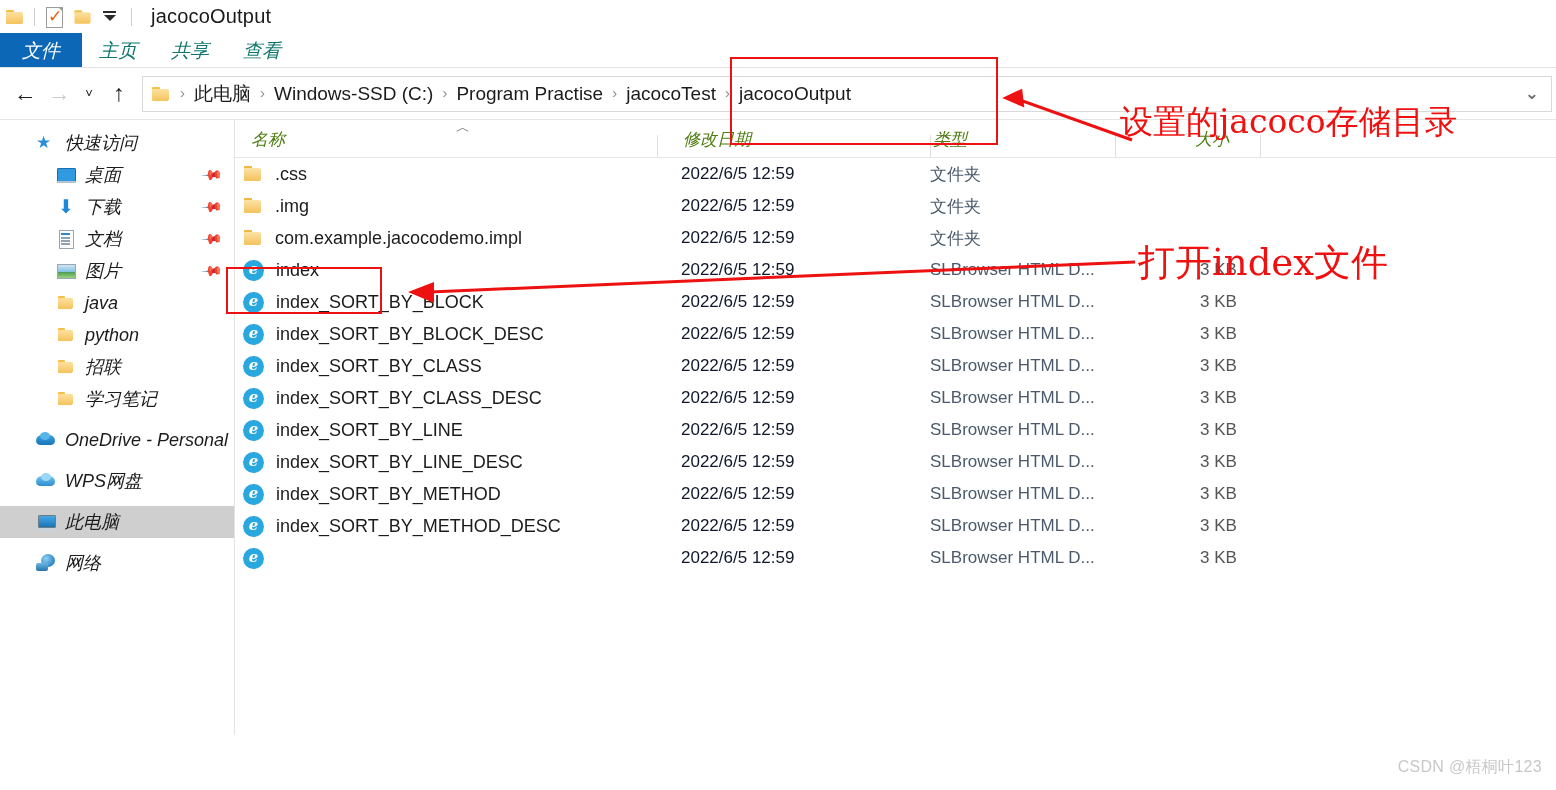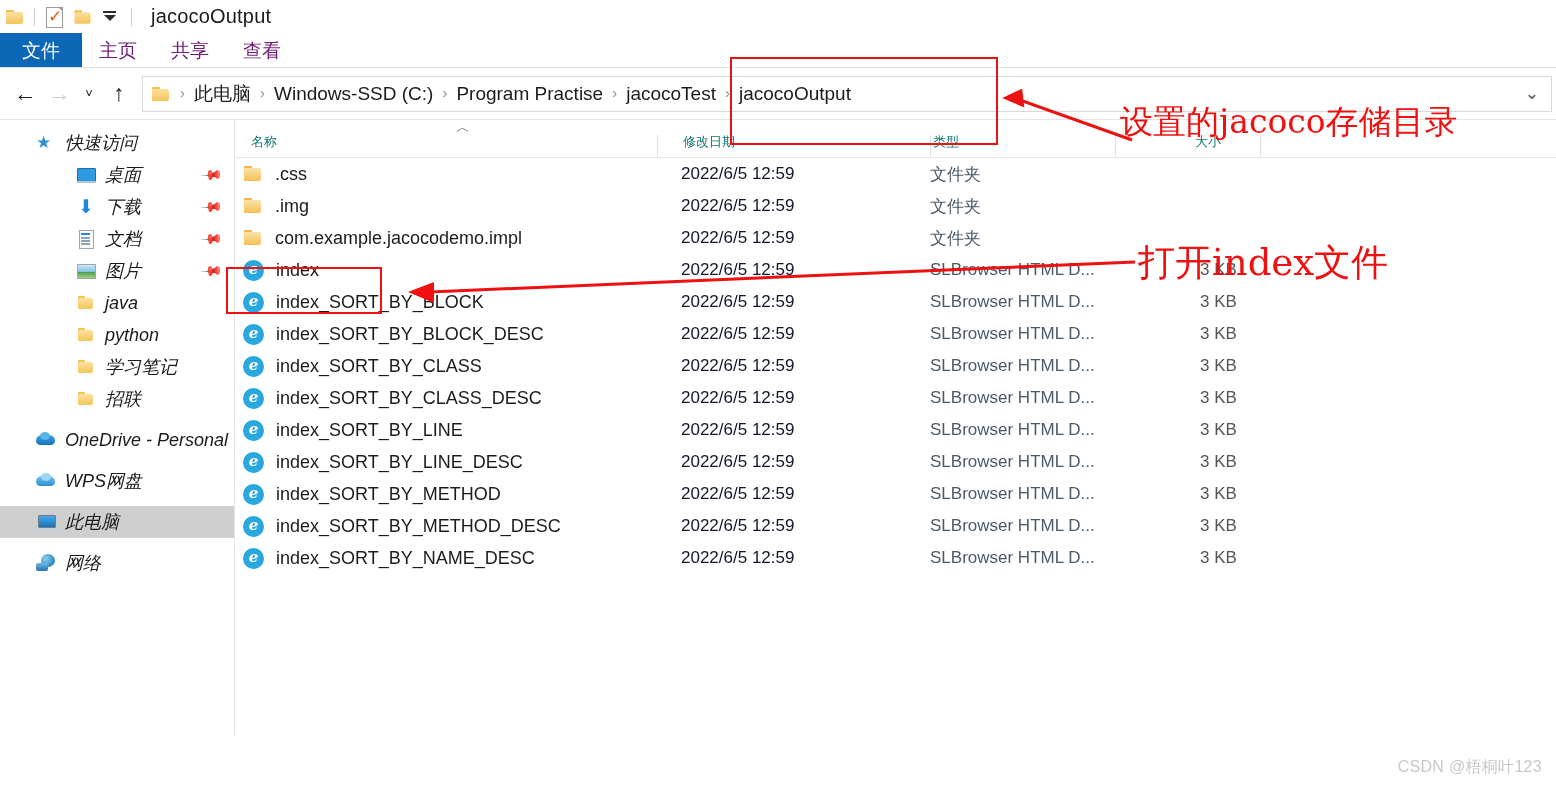--- a/index.html
+++ b/index.html
@@ -96,34 +96,35 @@
     letter-spacing: .2px;
   }
 
   
   .ribbon {
     height: 35px;
     display: flex;
     align-items: stretch;
     background: #ffffff;
     position: relative;
+    font-style: italic;
   }
   .ribbon::after {
     content: "";
     position: absolute;
     left: 0; right: 0; bottom: 0;
     height: 1px;
     background: #e2e2e2;
   }
   .tab {
     display: flex;
     align-items: center;
     justify-content: center;
     font-size: 19px;
-    color: #701a75;
+    color: #0f766e;
     padding: 0 16px;
     min-width: 40px;
   }
   .tab.file {
     background: #0c68b7;
     color: #ffffff;
     width: 82px;
     padding: 0;
   }
 
@@ -197,21 +198,21 @@
   .nav-item {
     height: 32px;
     display: flex;
     align-items: center;
     padding-left: 36px;
     font-size: 18px;
     color: #1b1b1b;
     position: relative;
     box-sizing: border-box;
   }
-  .nav-item.indent { padding-left: 76px; }
+  .nav-item.indent { padding-left: 56px; }
   .nav-item.selected { background: #cfcfcf; }
   .nav-item .label { margin-left: 9px; white-space: nowrap; font-style: italic; }
   .nav-item .pin {
     position: absolute;
     right: 13px;
     color: #9a9a9a;
     font-size: 14px;
     transform: rotate(40deg);
   }
   .nav-gap { height: 9px; }
@@ -306,25 +307,26 @@
   }
   .colheader {
     height: 38px;
     position: relative;
     display: flex;
     align-items: flex-end;
     border-bottom: 1px solid #e6e6e6;
     box-sizing: border-box;
   }
   .colheader .ch {
-    font-size: 13px;
-    color: #0f766e;
+    font-size: 17px;
+    color: #4d7c0f;
     padding-bottom: 6px;
     position: absolute;
     bottom: 0;
+    font-style: italic;
   }
   .colsep {
     position: absolute;
     bottom: 0;
     width: 1px;
     height: 22px;
     background: #e0e0e0;
   }
 
   .row {
@@ -494,25 +496,25 @@
     <div class="nav-item indent">
       <span class="mini folder"></span>
       <span class="label">java</span>
     </div>
     <div class="nav-item indent">
       <span class="mini folder"></span>
       <span class="label">python</span>
     </div>
     <div class="nav-item indent">
       <span class="mini folder"></span>
+      <span class="label">招联</span>
+    </div>
+    <div class="nav-item indent">
+      <span class="mini folder"></span>
       <span class="label">学习笔记</span>
-    </div>
-    <div class="nav-item indent">
-      <span class="mini folder"></span>
-      <span class="label">招联</span>
     </div>
 
     <div class="nav-gap"></div>
     <div class="nav-item">
       <span class="mini onedrive"></span>
       <span class="label">OneDrive - Personal</span>
     </div>
     <div class="nav-gap"></div>
     <div class="nav-item">
       <span class="mini wps"></span>
@@ -648,21 +650,20 @@
             <span class="ico-slb"></span>
             <span class="fname">index_SORT_BY_METHOD_DESC</span>
           </div>
           <div class="cell-date">2022/6/5 12:59</div>
           <div class="cell-type">SLBrowser HTML D...</div>
           <div class="cell-size">3 KB</div>
         </div>
         <div class="row">
           <div class="cell-name">
             <span class="ico-slb"></span>
-            <span class="fname">index_SORT_BY_NAME_DESC</span>
           </div>
           <div class="cell-date">2022/6/5 12:59</div>
           <div class="cell-type">SLBrowser HTML D...</div>
           <div class="cell-size">3 KB</div>
         </div>
       </div>
   </div>
 </div>
 
 <div class="anno-box" style="left:730px; top:57px; width:268px; height:88px;"></div>

